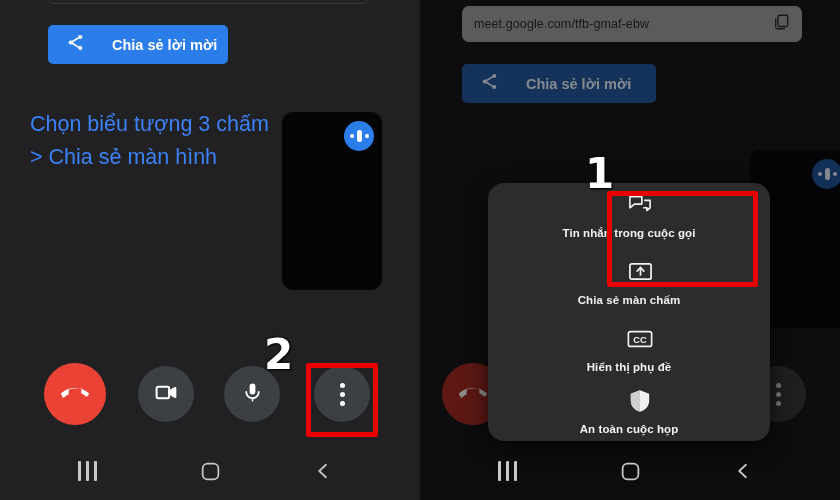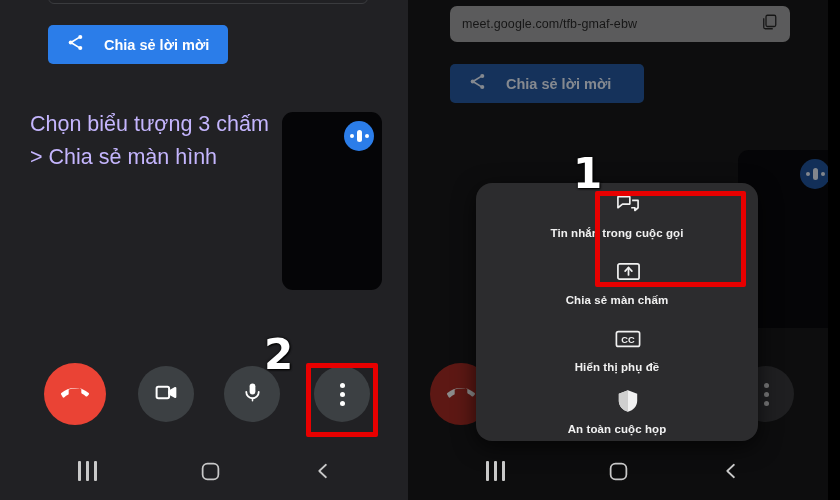--- a/index.html
+++ b/index.html
@@ -6,38 +6,38 @@
   html, body {
     width: 840px; height: 500px;
     background: #000;
     font-family: "Liberation Sans", "DejaVu Sans", sans-serif;
     overflow: hidden;
   }
   #root { position: relative; width: 840px; height: 500px; }
 
   .panel { position: absolute; top: 0; height: 500px; overflow: hidden; }
   .panel-left  { left: 0;   width: 420px; background: #212124; }
-  .panel-right { left: 408px; width: 420px; background: #0d0d0e; }
+  .panel-right { left: 420px; width: 420px; background: #0d0d0e; }
 
   
   .urlbar {
     position: absolute;
     border-radius: 7px;
     display: flex; align-items: center;
     padding: 0 12px;
   }
   .urlbar-text {
     font-size: 12.5px; letter-spacing: .1px; white-space: nowrap;
   }
   .copy-icon { margin-left: auto; display: block; }
 
   .sharebtn {
     position: absolute;
     border-radius: 5px;
-    display: flex; align-items: center; gap: 19px;
+    display: flex; align-items: center; gap: 27px;
     padding: 0 18px;
     cursor: pointer;
   }
   .sharebtn-label { font-size: 14.5px; font-weight: 700; white-space: nowrap; }
 
   .tile {
     position: absolute;
     border-radius: 11px;
     background: #050507;
   }
@@ -50,21 +50,21 @@
   .avatar .bar  { width: 5px; height: 12px; border-radius: 2.5px; background: #fff; margin: 0 3px; }
 
   
   .cut-field {
     position: absolute; left: 48px; top: -12px; width: 320px; height: 16px;
     border: 1px solid #3a3b3e; border-radius: 6px;
   }
   .instruction {
     position: absolute; left: 30px; top: 108px;
     width: 255px;
-    color: #c4b5fd;
+    color: #3b82f6;
     font-size: 21.5px;
     line-height: 33px;
     font-weight: 400;
   }
 
   
   .ctrlbar { position: absolute; left: 0; width: 420px; height: 112px; top: 348px; }
   .ctrl {
     position: absolute; top: 15px;
     border-radius: 50%;

